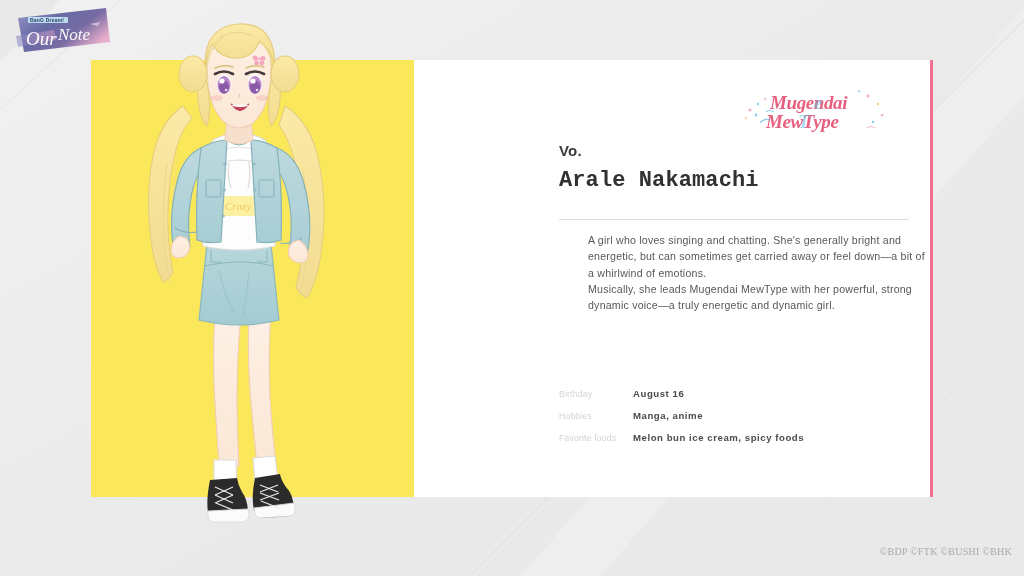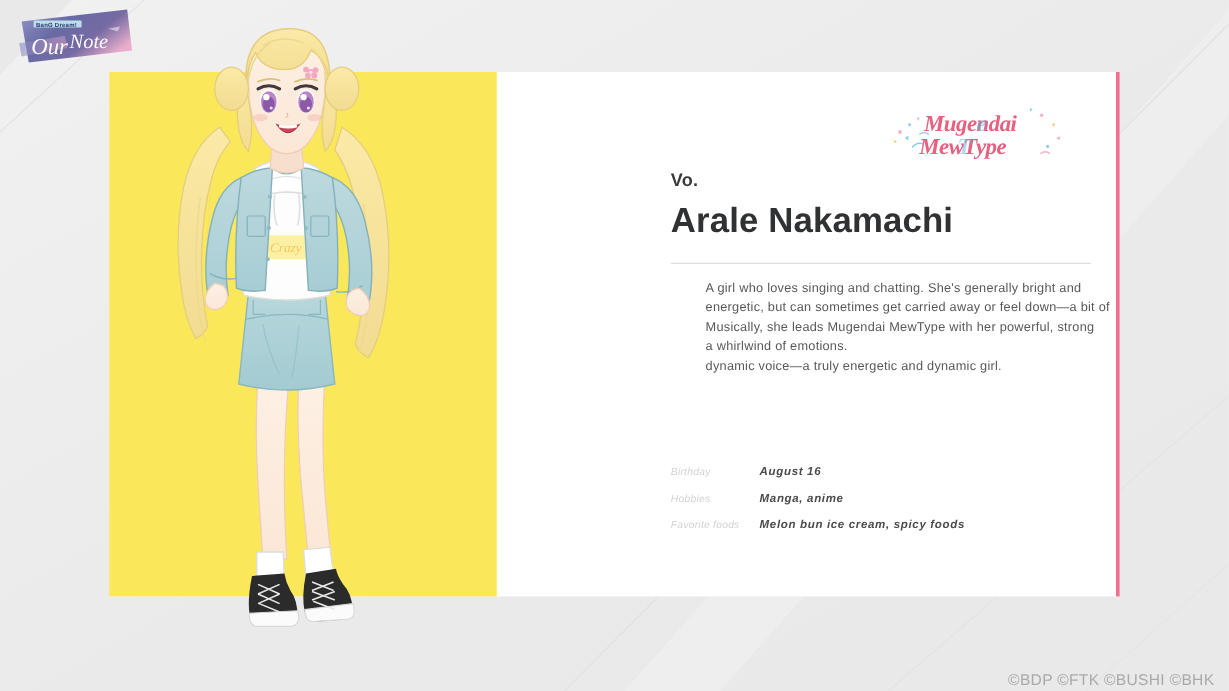--- a/index.html
+++ b/index.html
@@ -52,55 +52,56 @@
 
   .name-row {
     position:absolute; left:91px; top:82px;
     display:flex; align-items:baseline; gap:9px;flex-direction:column;
   }
   .name-part {
     font-size:15px; font-weight:bold; color:#3a3a3c;
     letter-spacing:0.2px;
   }
   .name-main {
-    font-size:29px; font-weight:bold; color:#2f3133;
+    font-size:22px; font-weight:bold; color:#2f3133;
     letter-spacing:0.1px;
+    font-family:Liberation Mono, monospace;
   }
 
   .divider {
     position:absolute; left:91px; top:159px; width:350px; height:1px;
     background:#dddddd;
   }
 
   .description {
     position:absolute; left:91px; top:172px; width:360px;
     font-size:10.6px; line-height:16.3px; color:#58585a;
     letter-spacing:0.22px;
     margin-left:29px;
   }
   .description p { margin:0; }
 
   .details {
-    position:absolute; left:91px; top:328px; width:370px;font-style:italic;
+    position:absolute; left:91px; top:328px; width:370px;
   }
   .detail-row {
     display:flex; align-items:baseline; margin-bottom:11px;
   }
   .detail-label {
     width:74px; flex:0 0 74px;
     font-size:8.6px; color:#d3d3d5; letter-spacing:0.2px;
   }
   .detail-value {
     font-size:9.6px; color:#4b4b4d; font-weight:bold; letter-spacing:0.55px;
   }
 
   
   .copyright {
-    position:absolute; right:12px; bottom:2px;
-    font-size:13px; color:#a9a9ab; letter-spacing:0.25px;
+    position:absolute; right:12px; bottom:19px;
+    font-size:10px; color:#a9a9ab; letter-spacing:0.25px;font-family:Liberation Serif, serif;
   }
 </style>
 </head>
 <body>
 
 <div class="bg-diagonals">
   <svg viewBox="0 0 1024 576" preserveAspectRatio="none">
     <defs>
       <linearGradient id="bgg" x1="0" y1="0" x2="1" y2="1">
         <stop offset="0%" stop-color="#f1f1f2"></stop>
@@ -175,22 +176,22 @@
     <div class="name-row">
       <span class="name-part">Vo.</span>
       <span class="name-main">Arale Nakamachi</span>
     </div>
 
     <div class="divider"></div>
 
     <div class="description">
       <p>A girl who loves singing and chatting. She's generally bright and</p>
       <p>energetic, but can sometimes get carried away or feel down—a bit of</p>
+      <p>a whirlwind of emotions.</p>
       <p>Musically, she leads Mugendai MewType with her powerful, strong</p>
-      <p>a whirlwind of emotions.</p>
       <p>dynamic voice—a truly energetic and dynamic girl.</p>
     </div>
 
     <div class="details">
       <div class="detail-row">
         <span class="detail-label">Birthday</span>
         <span class="detail-value">August 16</span>
       </div>
       <div class="detail-row">
         <span class="detail-label">Hobbies</span>

